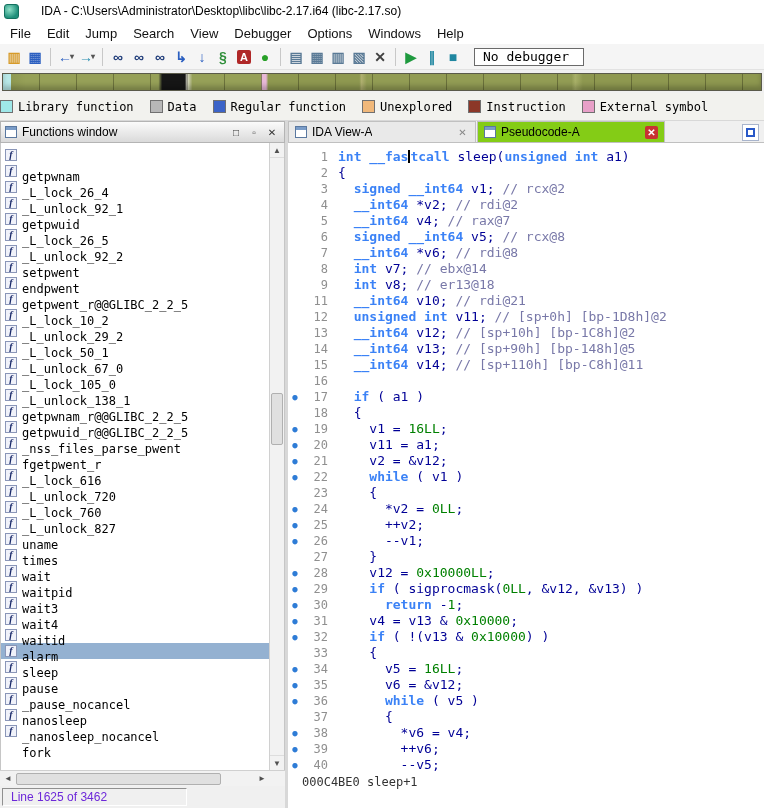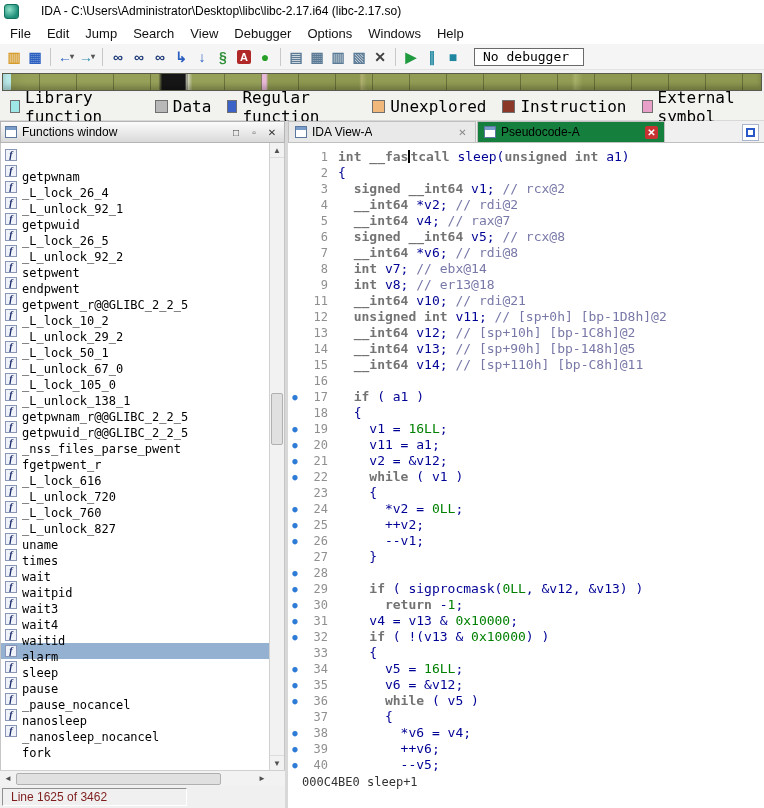--- a/index.html
+++ b/index.html
@@ -36,22 +36,22 @@
       #e8b8d8 34.2%, #e8b8d8 34.7%,
       #8e9850 35%, #8e9850 47%,
       #b0b070 47.3%, #929c54 48%,
       #929c54 75%, #a8b068 75.5%,
       #8e9850 76.5%, #8e9850 100%);
     box-shadow: inset 0 -4px 5px rgba(0,0,0,0.22); }
   .navband::after { content: ""; position: absolute; inset: 0;
     background: repeating-linear-gradient(90deg, transparent 0 36px, rgba(30,30,10,0.35) 36px 37px); }
 
   
-  .legend { height: 28px; display: flex; align-items: center; gap: 16px; padding-left: 10px;
-    background: #f2f2ee; font-family: "DejaVu Sans Mono", monospace; font-size: 16px; color: #000;
+  .legend { height: 28px; display: flex; align-items: center; gap: 16px; 
+    background: #f2f2ee; font-family: "DejaVu Sans Mono", monospace; font-size: 12px; color: #000;
     border-bottom: 1px solid #d8d8d8; flex: 0 0 auto; }
   .legend-item { display: flex; align-items: center; gap: 5px; }
   .swatch { width: 13px; height: 13px; border: 1px solid #707070; display: inline-block; }
 
   
   .main { flex: 1; display: flex; min-height: 0; background: #d8d8d8; }
 
   
   .left-panel { width: 285px; flex: 0 0 285px; display: flex; flex-direction: column; background: #f0f0f0; min-height: 0; }
   .panel-header { height: 22px; flex: 0 0 22px; background: linear-gradient(#fbfbfb, #dadada); border: 1px solid #b4b4b4; display: flex; align-items: center; gap: 5px; padding: 0 4px; font-size: 12px; color: #000; }
@@ -72,40 +72,40 @@
   .vs-down { bottom: 0; border-top: 1px solid #ddd; }
   .vs-thumb { position: absolute; left: 1px; right: 1px; top: 250px; height: 52px; background: #e0e0e0; border: 1px solid #b0b0b0; border-radius: 2px; }
 
   .hscroll { height: 16px; flex: 0 0 16px; background: #f2f2f2; border-top: 1px solid #d0d0d0; display: flex; align-items: center; }
   .hs-arrow { width: 16px; height: 15px; display: flex; align-items: center; justify-content: center; font-size: 8px; color: #505050; }
   .hs-thumb { width: 205px; height: 12px; background: #e0e0e0; border: 1px solid #b0b0b0; border-radius: 2px; }
   .hs-spacer { flex: 1; }
   .hs-corner { width: 15px; height: 15px; background: #f2f2f2; }
 
   .statusbar { height: 22px; flex: 0 0 22px; background: #f0f0f0; display: flex; align-items: center; padding: 2px 2px; }
-  .status-cell { border: 1px solid; border-color: #909090 #ffffff #ffffff #909090; height: 18px; line-height: 16px; padding: 0 8px; font-size: 12px; width: 185px; background: #f0f0f0; color: #7f1d1d; }
+  .status-cell { border: 1px solid; border-color: #909090 #ffffff #ffffff #909090; height: 18px; line-height: 16px; padding: 0 8px; font-size: 12px; width: 185px; background: #f0f0f0; color: #6d28d9; }
 
   
   .right-panel { flex: 1; min-width: 0; display: flex; flex-direction: column; margin-left: 3px; background: #fff; min-height: 0; }
   .tabbar { height: 22px; flex: 0 0 22px; background: #f0f0f0; display: flex; align-items: flex-end; gap: 1px; border-bottom: 1px solid #c0c0c0; position: relative; }
   .tab { width: 188px; height: 21px; display: flex; align-items: center; gap: 5px; padding: 0 6px; background: #e9e9e9; border: 1px solid #c0c0c0; border-bottom: none; font-size: 12px; color: #000; }
-  .tab.active { background: #15803d; }
+  .tab.active { background: #84cc16; }
   .tab-label { white-space: nowrap; overflow: hidden; }
   .tab-close { margin-left: auto; font-size: 10px; color: #888; width: 13px; height: 13px; display: flex; align-items: center; justify-content: center; }
   .tab-close.red { background: #c83232; color: #fff; border-radius: 2px; font-weight: bold; }
   .tabbar-extra { position: absolute; right: 5px; top: 3px; width: 17px; height: 17px; border: 1px solid #a8b4cc; background: #fff; display: flex; align-items: center; justify-content: center; }
   .tabbar-extra span { width: 9px; height: 9px; border: 2px solid #2858c8; display: block; }
 
   
   .code-area { flex: 1; min-height: 0; background: #fff; overflow: hidden; padding-top: 6px; font-family: "DejaVu Sans Mono", monospace; font-size: 13px; }
   .code-line { height: 16px; display: flex; white-space: pre; }
   .dot-col { width: 14px; flex: 0 0 14px; text-align: center; color: #2e7cd6; font-size: 9px; line-height: 16px; }
   .num-col { width: 26px; flex: 0 0 26px; text-align: right; color: #8f8f8f; font-size: 12px; line-height: 16px; }
   .src { padding-left: 10px; line-height: 16px; }
-  .tok-kw { color: #737373; font-weight: bold; }
+  .tok-kw { color: #3b82f6; font-weight: bold; }
   .tok-pl { color: #000096; }
   .tok-num { color: #008000; }
   .tok-com { color: #7878a8; }
   .caret { display: inline-block; width: 2px; height: 13px; background: #000; vertical-align: -2px; }
   .addr-line { margin-top: 2px; padding-left: 14px; font-size: 12px; color: #333; font-family: "DejaVu Sans Mono", monospace; }
 </style>
 </head>
 <body>
 
 <div class="app">
@@ -448,21 +448,21 @@
             <div class="code-line"><span class="dot-col"></span><span class="num-col">18</span><span class="src"><span class="tok-pl">  {</span></span></div>
             <div class="code-line"><span class="dot-col">●</span><span class="num-col">19</span><span class="src"><span class="tok-pl">    v1 = </span><span class="tok-num">16LL</span><span class="tok-pl">;</span></span></div>
             <div class="code-line"><span class="dot-col">●</span><span class="num-col">20</span><span class="src"><span class="tok-pl">    v11 = a1;</span></span></div>
             <div class="code-line"><span class="dot-col">●</span><span class="num-col">21</span><span class="src"><span class="tok-pl">    v2 = &amp;v12;</span></span></div>
             <div class="code-line"><span class="dot-col">●</span><span class="num-col">22</span><span class="src"><span class="tok-pl">    </span><span class="tok-kw">while</span><span class="tok-pl"> ( v1 )</span></span></div>
             <div class="code-line"><span class="dot-col"></span><span class="num-col">23</span><span class="src"><span class="tok-pl">    {</span></span></div>
             <div class="code-line"><span class="dot-col">●</span><span class="num-col">24</span><span class="src"><span class="tok-pl">      *v2 = </span><span class="tok-num">0LL</span><span class="tok-pl">;</span></span></div>
             <div class="code-line"><span class="dot-col">●</span><span class="num-col">25</span><span class="src"><span class="tok-pl">      ++v2;</span></span></div>
             <div class="code-line"><span class="dot-col">●</span><span class="num-col">26</span><span class="src"><span class="tok-pl">      --v1;</span></span></div>
             <div class="code-line"><span class="dot-col"></span><span class="num-col">27</span><span class="src"><span class="tok-pl">    }</span></span></div>
-            <div class="code-line"><span class="dot-col">●</span><span class="num-col">28</span></div>
+            <div class="code-line"><span class="dot-col">●</span><span class="num-col">28</span><span class="src"><span class="tok-pl">    v12 = </span><span class="tok-num">0x10000LL</span><span class="tok-pl">;</span></span></div>
             <div class="code-line"><span class="dot-col">●</span><span class="num-col">29</span><span class="src"><span class="tok-pl">    </span><span class="tok-kw">if</span><span class="tok-pl"> ( sigprocmask(</span><span class="tok-num">0LL</span><span class="tok-pl">, &amp;v12, &amp;v13) )</span></span></div>
             <div class="code-line"><span class="dot-col">●</span><span class="num-col">30</span><span class="src"><span class="tok-pl">      </span><span class="tok-kw">return</span><span class="tok-pl"> -</span><span class="tok-num">1</span><span class="tok-pl">;</span></span></div>
             <div class="code-line"><span class="dot-col">●</span><span class="num-col">31</span><span class="src"><span class="tok-pl">    v4 = v13 &amp; </span><span class="tok-num">0x10000</span><span class="tok-pl">;</span></span></div>
             <div class="code-line"><span class="dot-col">●</span><span class="num-col">32</span><span class="src"><span class="tok-pl">    </span><span class="tok-kw">if</span><span class="tok-pl"> ( !(v13 &amp; </span><span class="tok-num">0x10000</span><span class="tok-pl">) )</span></span></div>
             <div class="code-line"><span class="dot-col"></span><span class="num-col">33</span><span class="src"><span class="tok-pl">    {</span></span></div>
             <div class="code-line"><span class="dot-col">●</span><span class="num-col">34</span><span class="src"><span class="tok-pl">      v5 = </span><span class="tok-num">16LL</span><span class="tok-pl">;</span></span></div>
             <div class="code-line"><span class="dot-col">●</span><span class="num-col">35</span><span class="src"><span class="tok-pl">      v6 = &amp;v12;</span></span></div>
             <div class="code-line"><span class="dot-col">●</span><span class="num-col">36</span><span class="src"><span class="tok-pl">      </span><span class="tok-kw">while</span><span class="tok-pl"> ( v5 )</span></span></div>
             <div class="code-line"><span class="dot-col"></span><span class="num-col">37</span><span class="src"><span class="tok-pl">      {</span></span></div>
             <div class="code-line"><span class="dot-col">●</span><span class="num-col">38</span><span class="src"><span class="tok-pl">        *v6 = v4;</span></span></div>

